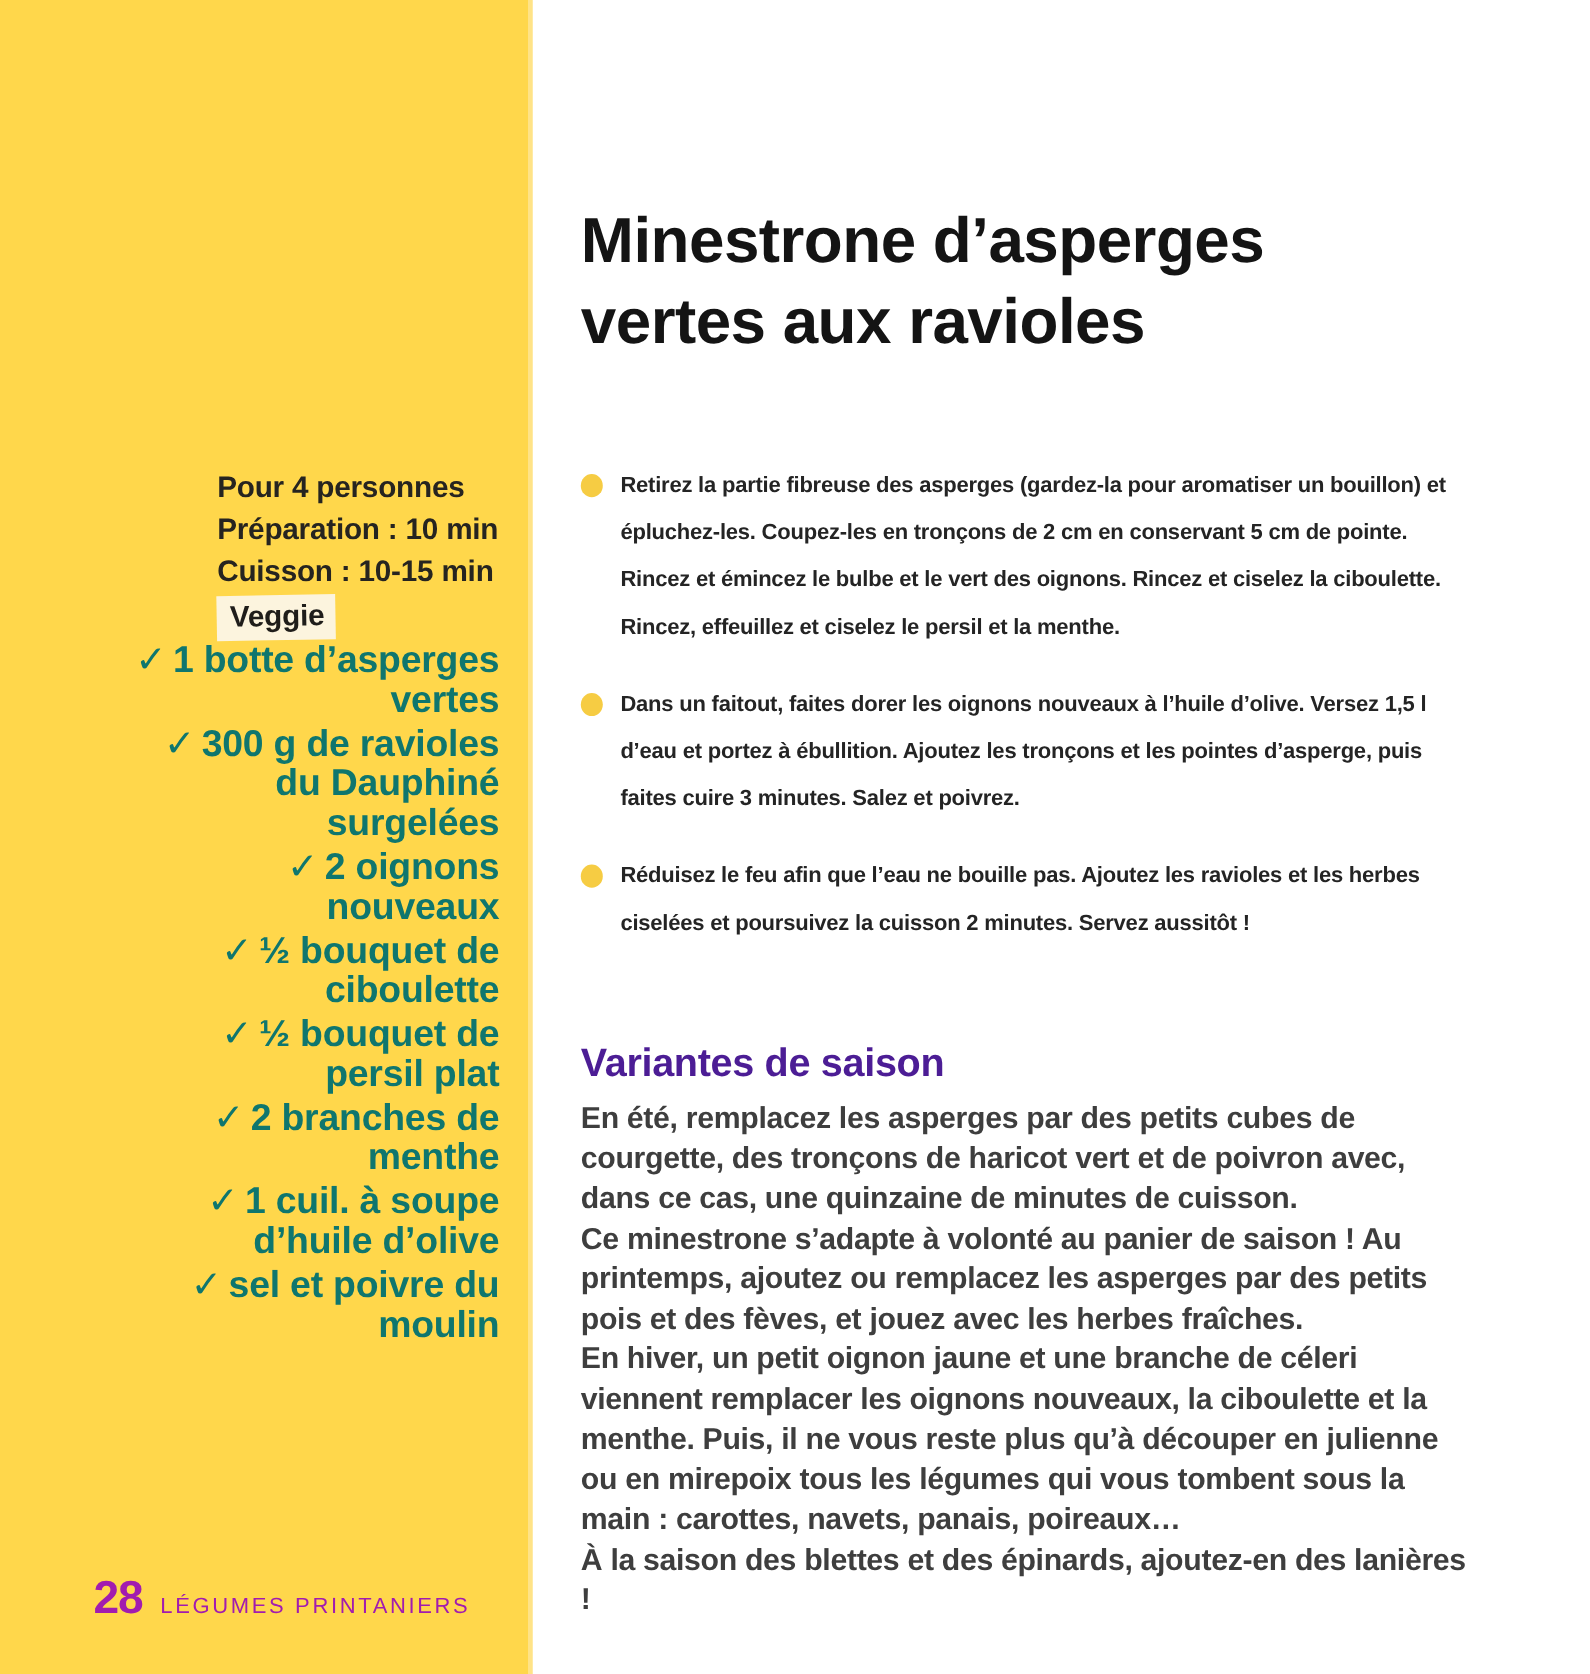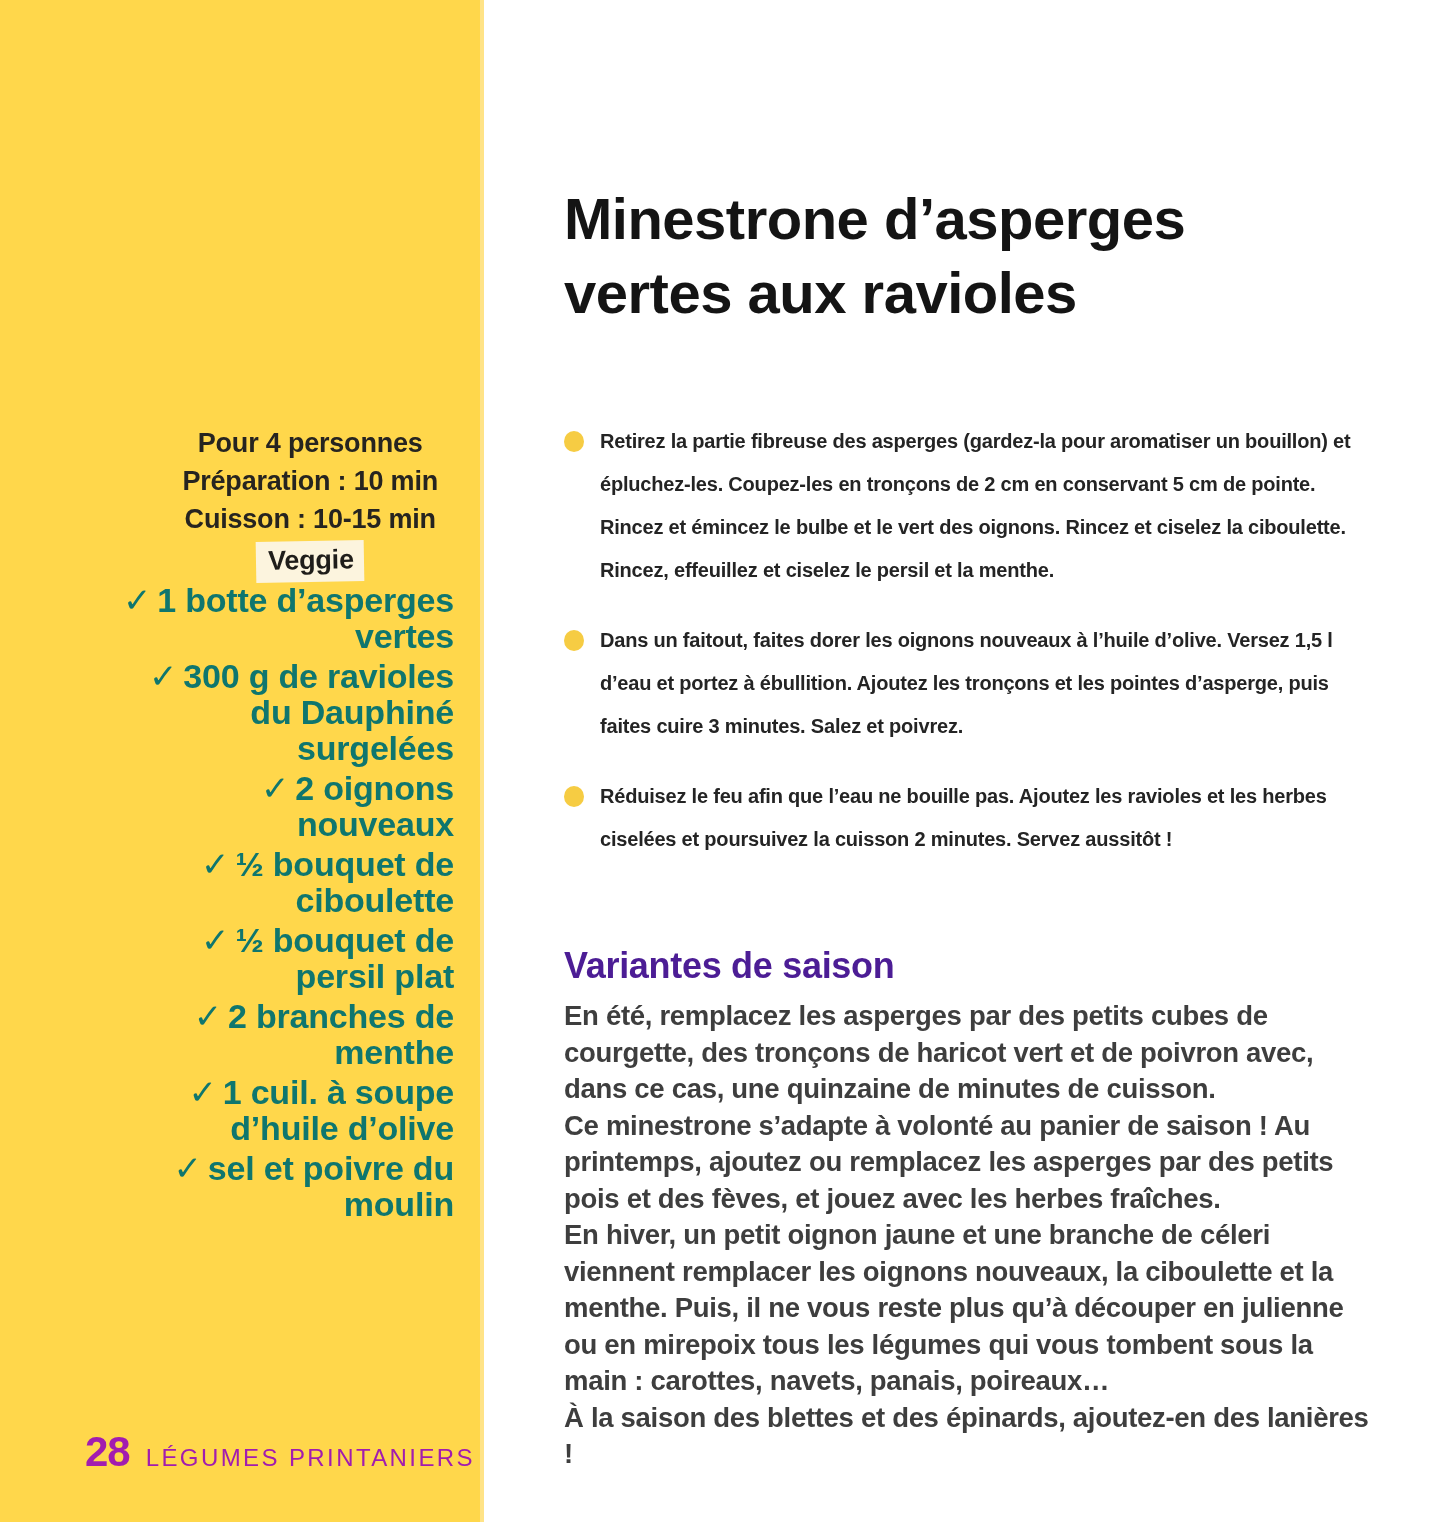--- a/index.html
+++ b/index.html
@@ -18,22 +18,22 @@
     position:absolute; left:0; top:0;
     width:484px; height:100%;
     background:#FFD74B;
   }
   .sidebar::after {
     content:""; position:absolute; right:0; top:0;
     width:4px; height:100%; background:#FFE387;
   }
 
   .info-block {
-    position:absolute; top:424px; right:46px;
-    text-align:center;
+    position:absolute; top:424px; right:31px;
+    text-align:left;
     font-size:27px; font-weight:700; color:#262420;
     line-height:38px; letter-spacing:-0.2px;
   }
   .badge {
     display:inline-block;
     margin-top:3px;
     background:#FCF4DE;
     padding:0 10px 3px 12px;
     transform:rotate(-1deg);
     font-size:27px; font-weight:700; color:#1F1D1A;
@@ -53,27 +53,27 @@
   .check { margin-right:6px; font-weight:400; }
 
   .sidebar-footer {
     position:absolute; left:85px; bottom:46px;
     display:flex; align-items:baseline;
     color:#a21caf;
   }
   .page-number { font-size:42px; font-weight:700; letter-spacing:-1px; }
   .section-label {
     margin-left:16px;
-    font-size:24px; font-weight:400; letter-spacing:2.4px;
+    font-size:20px; font-weight:400; letter-spacing:2.4px;
   }
 
   
   .main {
     position:absolute; left:528px; top:0;
-    width:830px; height:100%;margin-left:36px;
+    width:830px; height:100%;
   }
 
   .title {
     position:absolute; top:182px; left:0;
     width:760px;
     font-size:58px; font-weight:700; color:#141414;
     line-height:74px; letter-spacing:-0.5px;
   }
 
   .steps { position:absolute; top:420px; left:0; width:795px; }

